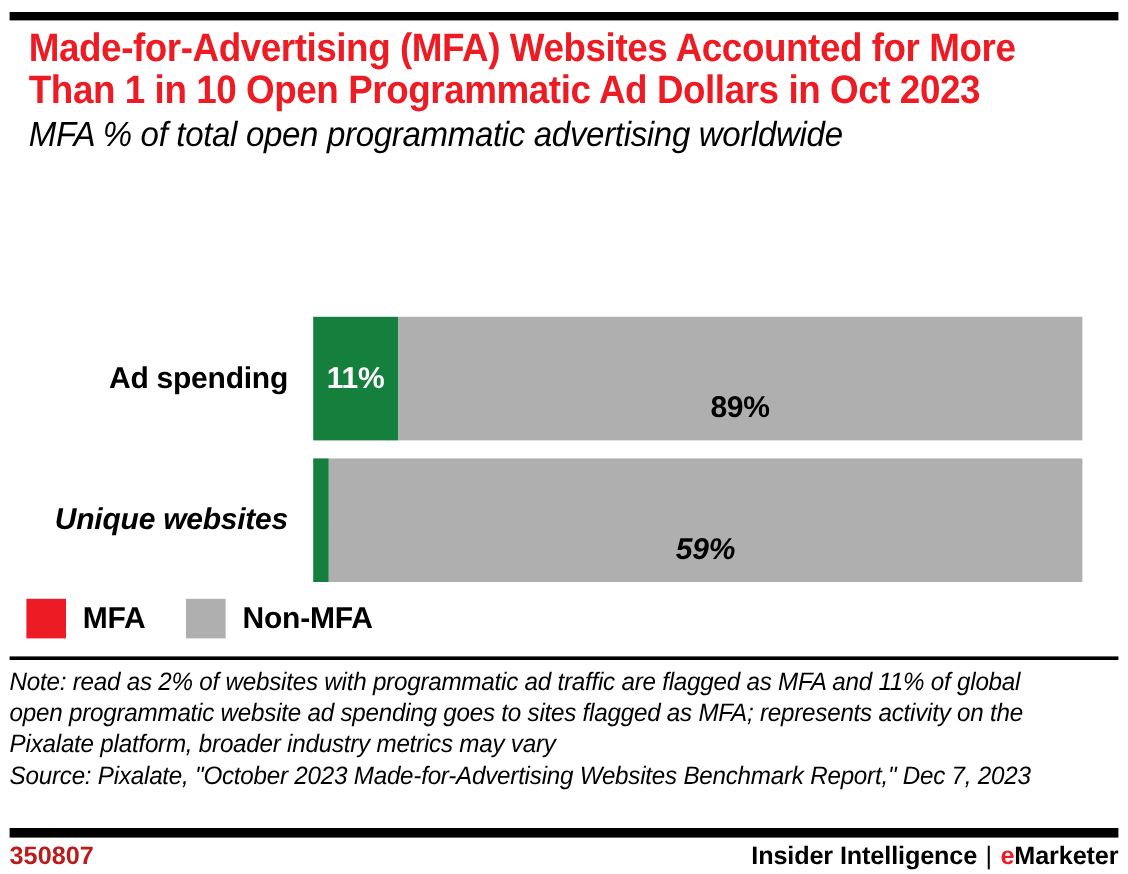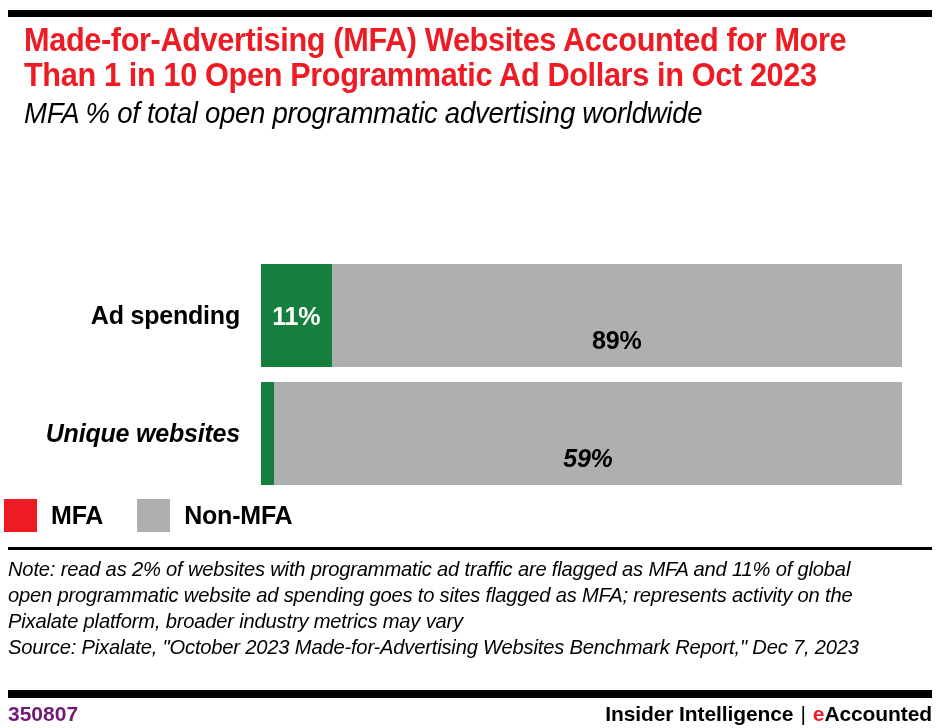--- a/index.html
+++ b/index.html
@@ -132,21 +132,21 @@
     right: -17px;
     width: 17px;
     height: 3px;
     background: #6f6f6f;
     transform: translateY(-50%);
   }
 
   
   .legend {
     position: absolute;
-    left: 4px;
+    left: 22px;
     top: 498px;
     display: flex;
     align-items: center;
     height: 34px;
   }
   .legend-item {
     display: flex;
     align-items: center;
     margin-right: 34px;
   }
@@ -203,21 +203,21 @@
     width: 924px;
     height: 24px;
     display: flex;
     align-items: center;
     justify-content: space-between;
   }
   .footer-id {
     font-family: "Liberation Sans Narrow", "Liberation Sans", sans-serif;
     font-weight: bold;
     font-size: 21px;
-    color: #701a75;
+    color: #b91c1c;
     letter-spacing: 0px;
   }
   .footer-brand {
     font-family: "Liberation Sans Narrow", "Liberation Sans", sans-serif;
     font-weight: bold;
     font-size: 21px;
     color: #000000;
     letter-spacing: -0.1px;
     display: flex;
     align-items: baseline;
@@ -280,15 +280,15 @@
 <div class="note">Note: read as 2% of websites with programmatic ad traffic are flagged as MFA and 11% of global open programmatic website ad spending goes to sites flagged as MFA; represents activity on the Pixalate platform, broader industry metrics may vary
 Source: Pixalate, "October 2023 Made-for-Advertising Websites Benchmark Report," Dec 7, 2023</div>
 
 <div class="bottom-rule"></div>
 <div class="footer">
   <span class="footer-id">350807</span>
   <span class="footer-brand">
     <span>Insider Intelligence</span>
     <span class="sep">|</span>
     <span class="e">e</span>
-      <span>Accounted</span>
+      <span>Marketer</span>
   </span>
 </div>
 
 </body></html>

